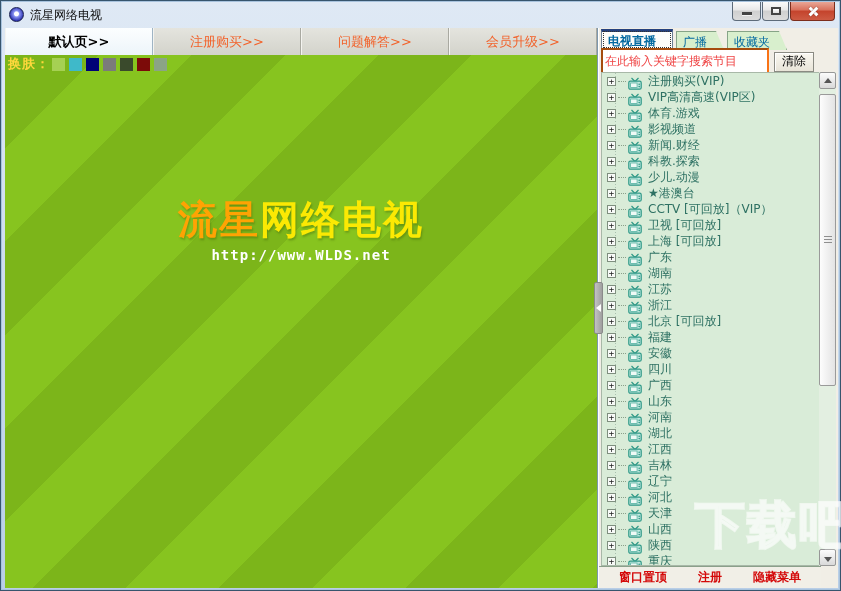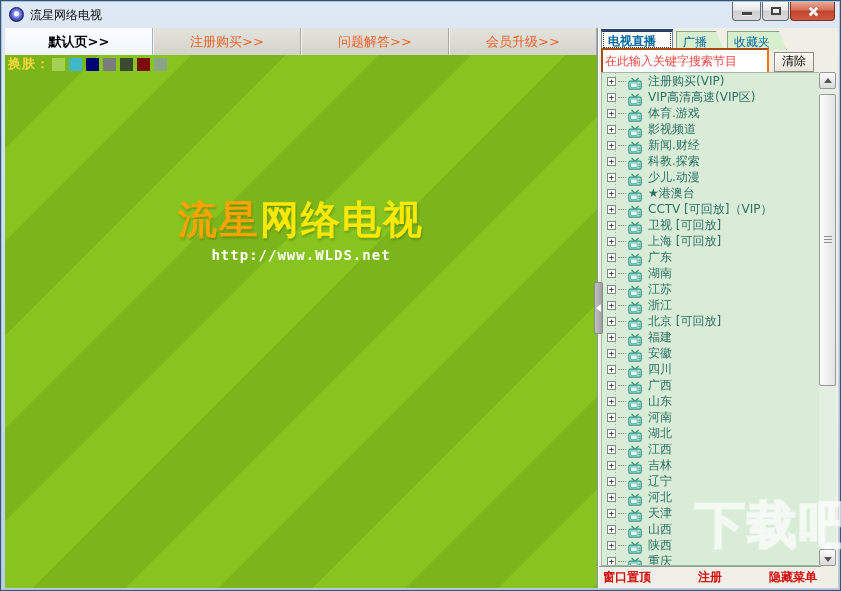--- a/index.html
+++ b/index.html
@@ -109,21 +109,21 @@
   .plusbox {
     width:9px; height:9px; flex:0 0 9px; border:1px solid #7e8e7e; background:#f7faf7;
     font:9px/7px "DejaVu Sans Mono",monospace; color:#222; text-align:center;
   }
   .dash { width:8px; flex:0 0 8px; border-top:1px dotted #8aa08a; margin:0 2px; }
   .tvicon { flex:0 0 14px; width:14px; height:13px; margin-right:6px; }
   .tlabel { font-size:12px; color:#2e7163; }
   .pfooter {
     position:absolute; left:0; top:538px; width:222px; height:22px;
     background:#f1efe7; border-top:1px solid #8aa08a;
-    display:flex; align-items:center; justify-content:space-between; padding:0 4px;
+    display:flex; align-items:center; justify-content:space-between; padding:0 20px;
   }
   .flink { font-size:12px; font-weight:bold; color:#d40909; cursor:pointer; }
 
   
   .vscroll { position:absolute; left:220px; top:44px; width:17px; height:494px; background:#e3efe1; }
   .sbtn {
     position:absolute; left:0; width:17px; height:17px;
     background:linear-gradient(#fcfcfc,#d9d9d9); border:1px solid #979797; border-radius:2px;
   }
   .sbtn.up { top:0; } .sbtn.down { bottom:0; }

